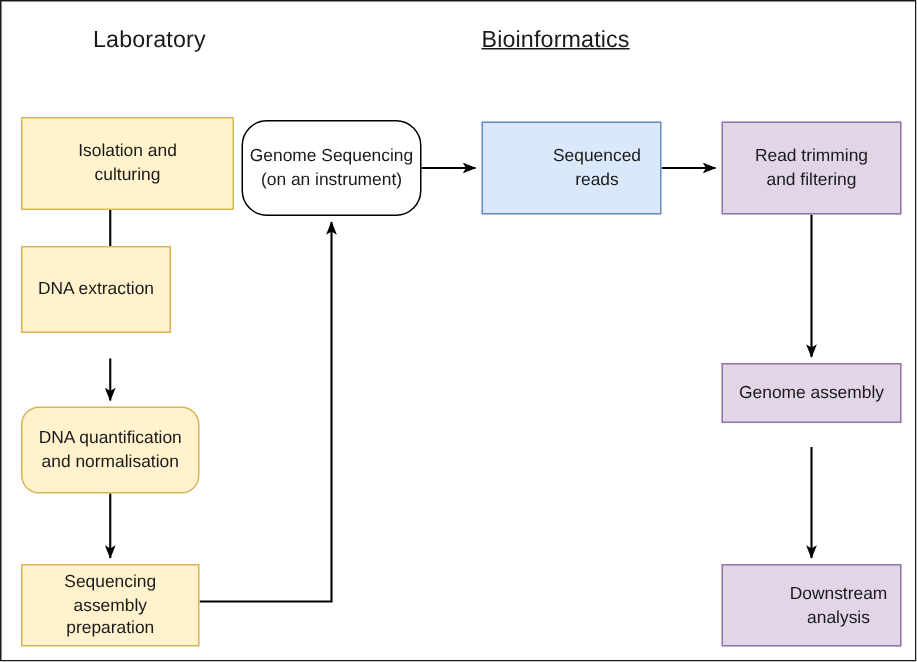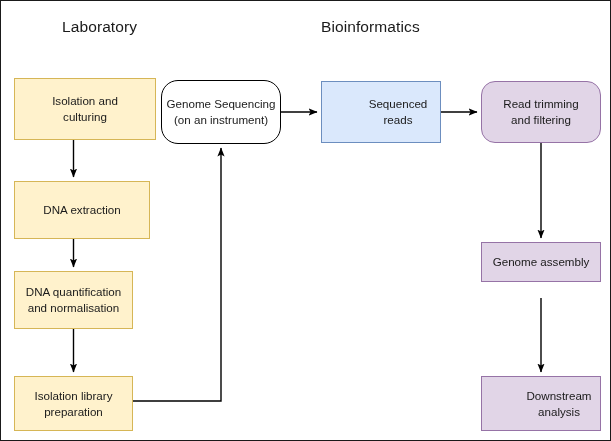--- a/index.html
+++ b/index.html
@@ -71,46 +71,46 @@
       <path d="M 72.5 328 L 72.5 371" fill="none" stroke="#000000" stroke-width="1.4" stroke-linecap="butt" stroke-linejoin="miter" marker-end="url(#arrowhead)"></path>
       <path d="M 132 400 L 220 400 L 220 147" fill="none" stroke="#000000" stroke-width="1.4" stroke-linecap="butt" stroke-linejoin="miter" marker-end="url(#arrowhead)"></path>
       <path d="M 280 111 L 316 111" fill="none" stroke="#000000" stroke-width="1.4" stroke-linecap="butt" stroke-linejoin="miter" marker-end="url(#arrowhead)"></path>
       <path d="M 440 111 L 476 111" fill="none" stroke="#000000" stroke-width="1.4" stroke-linecap="butt" stroke-linejoin="miter" marker-end="url(#arrowhead)"></path>
       <path d="M 540 142 L 540 237" fill="none" stroke="#000000" stroke-width="1.4" stroke-linecap="butt" stroke-linejoin="miter" marker-end="url(#arrowhead)"></path>
       <path d="M 540 297 L 540 371" fill="none" stroke="#000000" stroke-width="1.4" stroke-linecap="butt" stroke-linejoin="miter" marker-end="url(#arrowhead)"></path>
     </svg>
 
   <div id="titles">
       <div class="lane-title" style="left: 13px; top: 17px; margin-left: 48px;">Laboratory</div>
-      <div class="lane-title" style="left: 320px; top: 17px;">Bioinformatics</div>
+      <div class="lane-title" style="left: 320px; top: 17px; text-decoration: underline;">Bioinformatics</div>
     </div>
   <div id="nodes">
       <div class="node node-yellow" style="left: 13px; top: 77px; width: 142px; height: 62px; background: rgb(255, 242, 204); border-color: rgb(214, 182, 86);">
         <span class="label">Isolation and
 culturing</span>
       </div>
-      <div class="node node-yellow" style="left: 13px; top: 180px; width: 136px; height: 58px; background: rgb(255, 242, 204); border-color: rgb(214, 182, 86);">
+      <div class="node node-yellow" style="left: 13px; top: 163px; width: 100px; height: 58px; background: rgb(255, 242, 204); border-color: rgb(214, 182, 86);">
         <span class="label">DNA extraction</span>
       </div>
-      <div class="node node-yellow" style="left: 13px; top: 270px; width: 119px; height: 58px; background: rgb(255, 242, 204); border-color: rgb(214, 182, 86);">
+      <div class="node node-yellow" style="left: 13px; top: 270px; width: 119px; height: 58px; background: rgb(255, 242, 204); border-color: rgb(214, 182, 86); border-radius: 12px;">
         <span class="label">DNA quantification
 and normalisation</span>
       </div>
       <div class="node node-yellow" style="left: 13px; top: 375px; width: 119px; height: 55px; background: rgb(255, 242, 204); border-color: rgb(214, 182, 86);">
-        <span class="label">Isolation library
+        <span class="label">Sequencing assembly
 preparation</span>
       </div>
       <div class="node node-white" style="left: 160px; top: 79px; width: 120px; height: 64px; background: rgb(255, 255, 255); border-color: rgb(0, 0, 0); border-radius: 17px;">
         <span class="label">Genome Sequencing
 (on an instrument)</span>
       </div>
       <div class="node node-blue" style="left: 320px; top: 80px; width: 120px; height: 62px; background: rgb(218, 232, 252); border-color: rgb(108, 142, 191);">
         <span class="label">Sequenced reads</span>
       </div>
-      <div class="node node-purple" style="left: 480px; top: 80px; width: 120px; height: 62px; background: rgb(225, 213, 231); border-color: rgb(150, 115, 166); border-radius: 14px;">
+      <div class="node node-purple" style="left: 480px; top: 80px; width: 120px; height: 62px; background: rgb(225, 213, 231); border-color: rgb(150, 115, 166);">
         <span class="label">Read trimming
 and filtering</span>
       </div>
       <div class="node node-purple" style="left: 480px; top: 241px; width: 120px; height: 40px; background: rgb(225, 213, 231); border-color: rgb(150, 115, 166);">
         <span class="label">Genome assembly</span>
       </div>
       <div class="node node-purple" style="left: 480px; top: 375px; width: 120px; height: 55px; background: rgb(225, 213, 231); border-color: rgb(150, 115, 166); padding-left: 40px;">
         <span class="label">Downstream
 analysis</span>
       </div>

